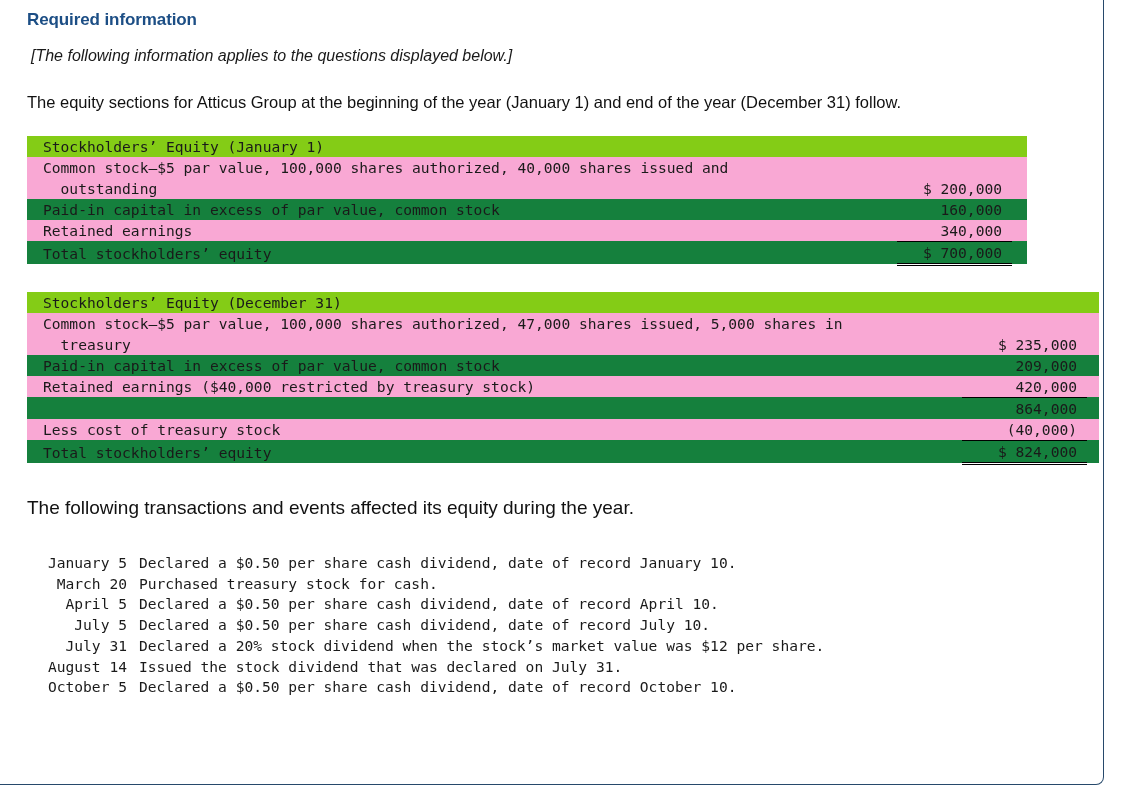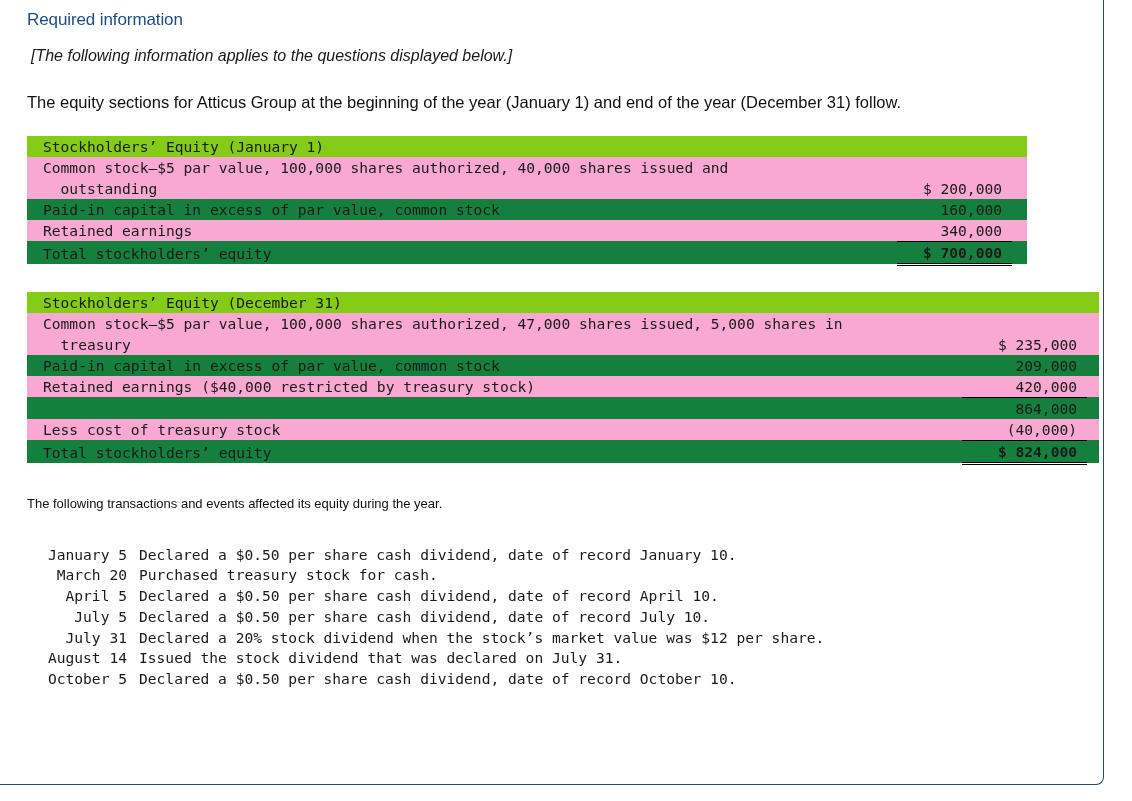--- a/index.html
+++ b/index.html
@@ -32,21 +32,21 @@
 
   #content {
     position: absolute;
     left: 30px;
     top: 0px;
     width: 1075px;
   }
 
   .req-heading {
     font-size: 17px;
-    font-weight: normal;
+    font-weight: bold;
     color: #1c4e85;
     margin: 13px 0 0 0;
     letter-spacing: -0.1px;
   }
 
   .italic-note {
     font-size: 16px;
     font-style: italic;
     color: #1a1a1a;
     margin: 17px 0 0 4px;
@@ -54,21 +54,21 @@
 
   .intro-para {
     font-size: 16.5px;
     color: #111111;
     margin: 26px 0 8px 0;
     line-height: 1.38;
     max-width: 935px;
   }
 
   .closing-para {
-    font-size: 13px;
+    font-size: 19px;
     color: #111111;
     margin: 0;
     line-height: 1.38;
   }
 
   
   .fin-table {
     border-collapse: collapse;
     font-family: "DejaVu Sans Mono", "Liberation Mono", monospace;
     font-size: 14.6px;
@@ -93,21 +93,21 @@
   td.val {
     text-align: right;
     padding-right: 10px;
     white-space: pre;
   }
   td.pad {
     
   }
 
   .rule-top   { border-top: 1px solid #000; }
-  .rule-dbl   { border-bottom: 3px double #000; font-weight: bold; }
+  .rule-dbl   { border-bottom: 3px double #000; }
 
   .tbl-wrap1 { margin-top: 22px; }
   .tbl-wrap2 { margin-top: 26px; }
 
   
   .txn {
     font-family: "DejaVu Sans Mono", "Liberation Mono", monospace;
     font-size: 14.6px;
     color: #1a1a1a;
     border-collapse: collapse;

